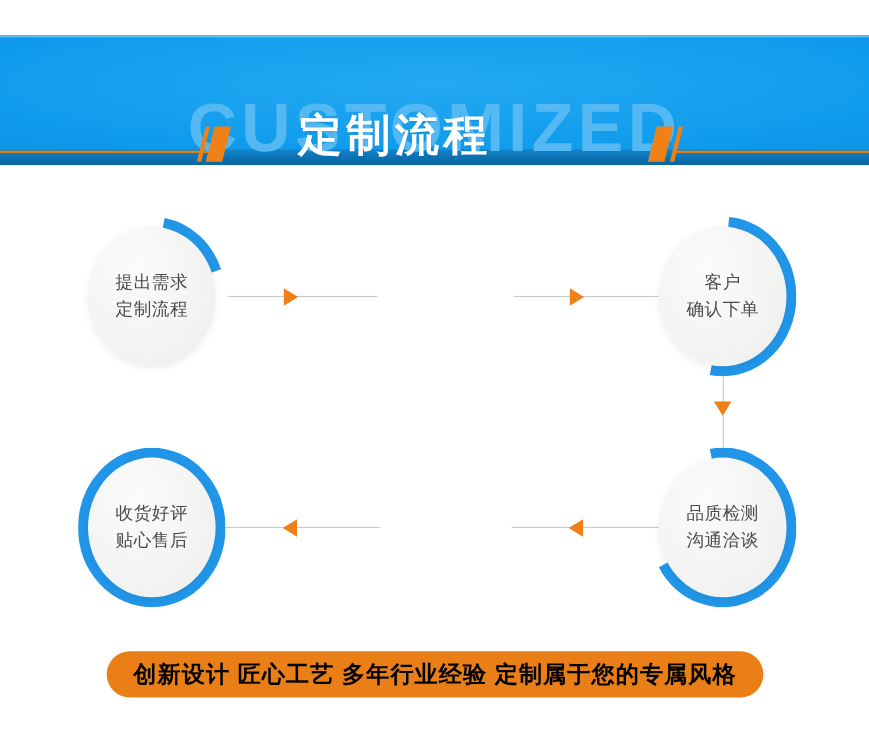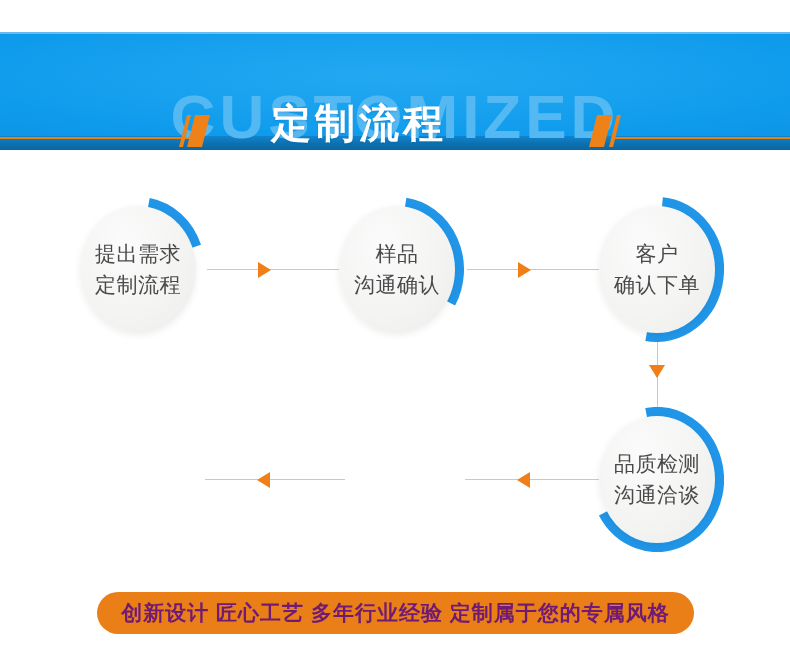--- a/index.html
+++ b/index.html
@@ -144,21 +144,21 @@
     position: absolute;
     left: 0;
     top: 0;
     width: 134px;
     height: 145px;
     display: flex;
     flex-direction: column;
     align-items: center;
     justify-content: center;
     color: #4a4a4a;
-    font-size: 21px;
+    font-size: 16px;
     line-height: 1.45;
     letter-spacing: 0.5px;
     white-space: nowrap;
   }
 
   
   .conn {
     position: absolute;
     background: #c9c9c9;
   }
@@ -187,21 +187,21 @@
 
   
   .pill {
     position: absolute;
     left: 97px;
     top: 592px;
     width: 597px;
     height: 42px;
     border-radius: 21px;
     background: #ea7f17;
-    color: #701a75;
+    color: #000000;
     display: flex;
     align-items: center;
     justify-content: center;
     font-size: 21px;
     font-weight: bold;
     letter-spacing: 1px;
     white-space: nowrap;
     text-align: right;
   }
 </style>
@@ -253,30 +253,20 @@
     <svg class="ring" viewBox="0 0 134 145">
       <path id="arc-0" fill="none" stroke="#2196e8" stroke-width="11" stroke-linecap="butt" d="M 77.67936292651622 6.517880548182063 A 61.5 67 0 0 1 124.79109617833336 49.5846503971802"></path>
     </svg>
     <div class="disc"></div>
     <div class="label">
       <span>提出需求</span>
       <span>定制流程</span>
     </div>
   </div>
 
-  <div class="node" style="left:330px; top:47px;">
-    <svg class="ring" viewBox="0 0 134 145">
-      <path id="arc-1" fill="none" stroke="#2196e8" stroke-width="11" stroke-linecap="butt" d="M 75.55914570904405 6.152039394314798 A 61.5 67 0 0 1 120.26056233274298 106"></path>
-    </svg>
-    <div class="disc"></div>
-    <div class="label">
-      <span>样品</span>
-      <span>沟通确认</span>
-    </div>
-  </div>
 
   <div class="node" style="left:590px; top:47px;">
     <svg class="ring" viewBox="0 0 134 145">
       <path id="arc-2" fill="none" stroke="#2196e8" stroke-width="11" stroke-linecap="butt" d="M 72.36007817898097 5.754955227853046 A 61.5 67 0 1 1 56.32063707348379 138.48211945181794"></path>
     </svg>
     <div class="disc"></div>
     <div class="label">
       <span>客户</span>
       <span>确认下单</span>
     </div>
@@ -287,17 +277,27 @@
       <path id="arc-3" fill="none" stroke="#2196e8" stroke-width="11" stroke-linecap="butt" d="M 56.32063707348379 6.517880548182063 A 61.5 67 0 1 1 13.739437667257022 106"></path>
     </svg>
     <div class="disc"></div>
     <div class="label">
       <span>品质检测</span>
       <span>沟通洽谈</span>
     </div>
   </div>
 
 
+  <div class="node" style="left:71px; top:257px;">
+    <svg class="ring" viewBox="0 0 134 145">
+      <path id="arc-5" fill="none" stroke="#2196e8" stroke-width="11" stroke-linecap="butt" d="M 67 5.5 A 61.5 67 0 1 1 67 139.5 A 61.5 67 0 1 1 67 5.5"></path>
+    </svg>
+    <div class="disc"></div>
+    <div class="label">
+      <span>收货好评</span>
+      <span>贴心售后</span>
+    </div>
+  </div>
 </div>
 
 <div class="pill">
   <span>创新设计 匠心工艺 多年行业经验 定制属于您的专属风格</span>
 </div>
 
 </body></html>

